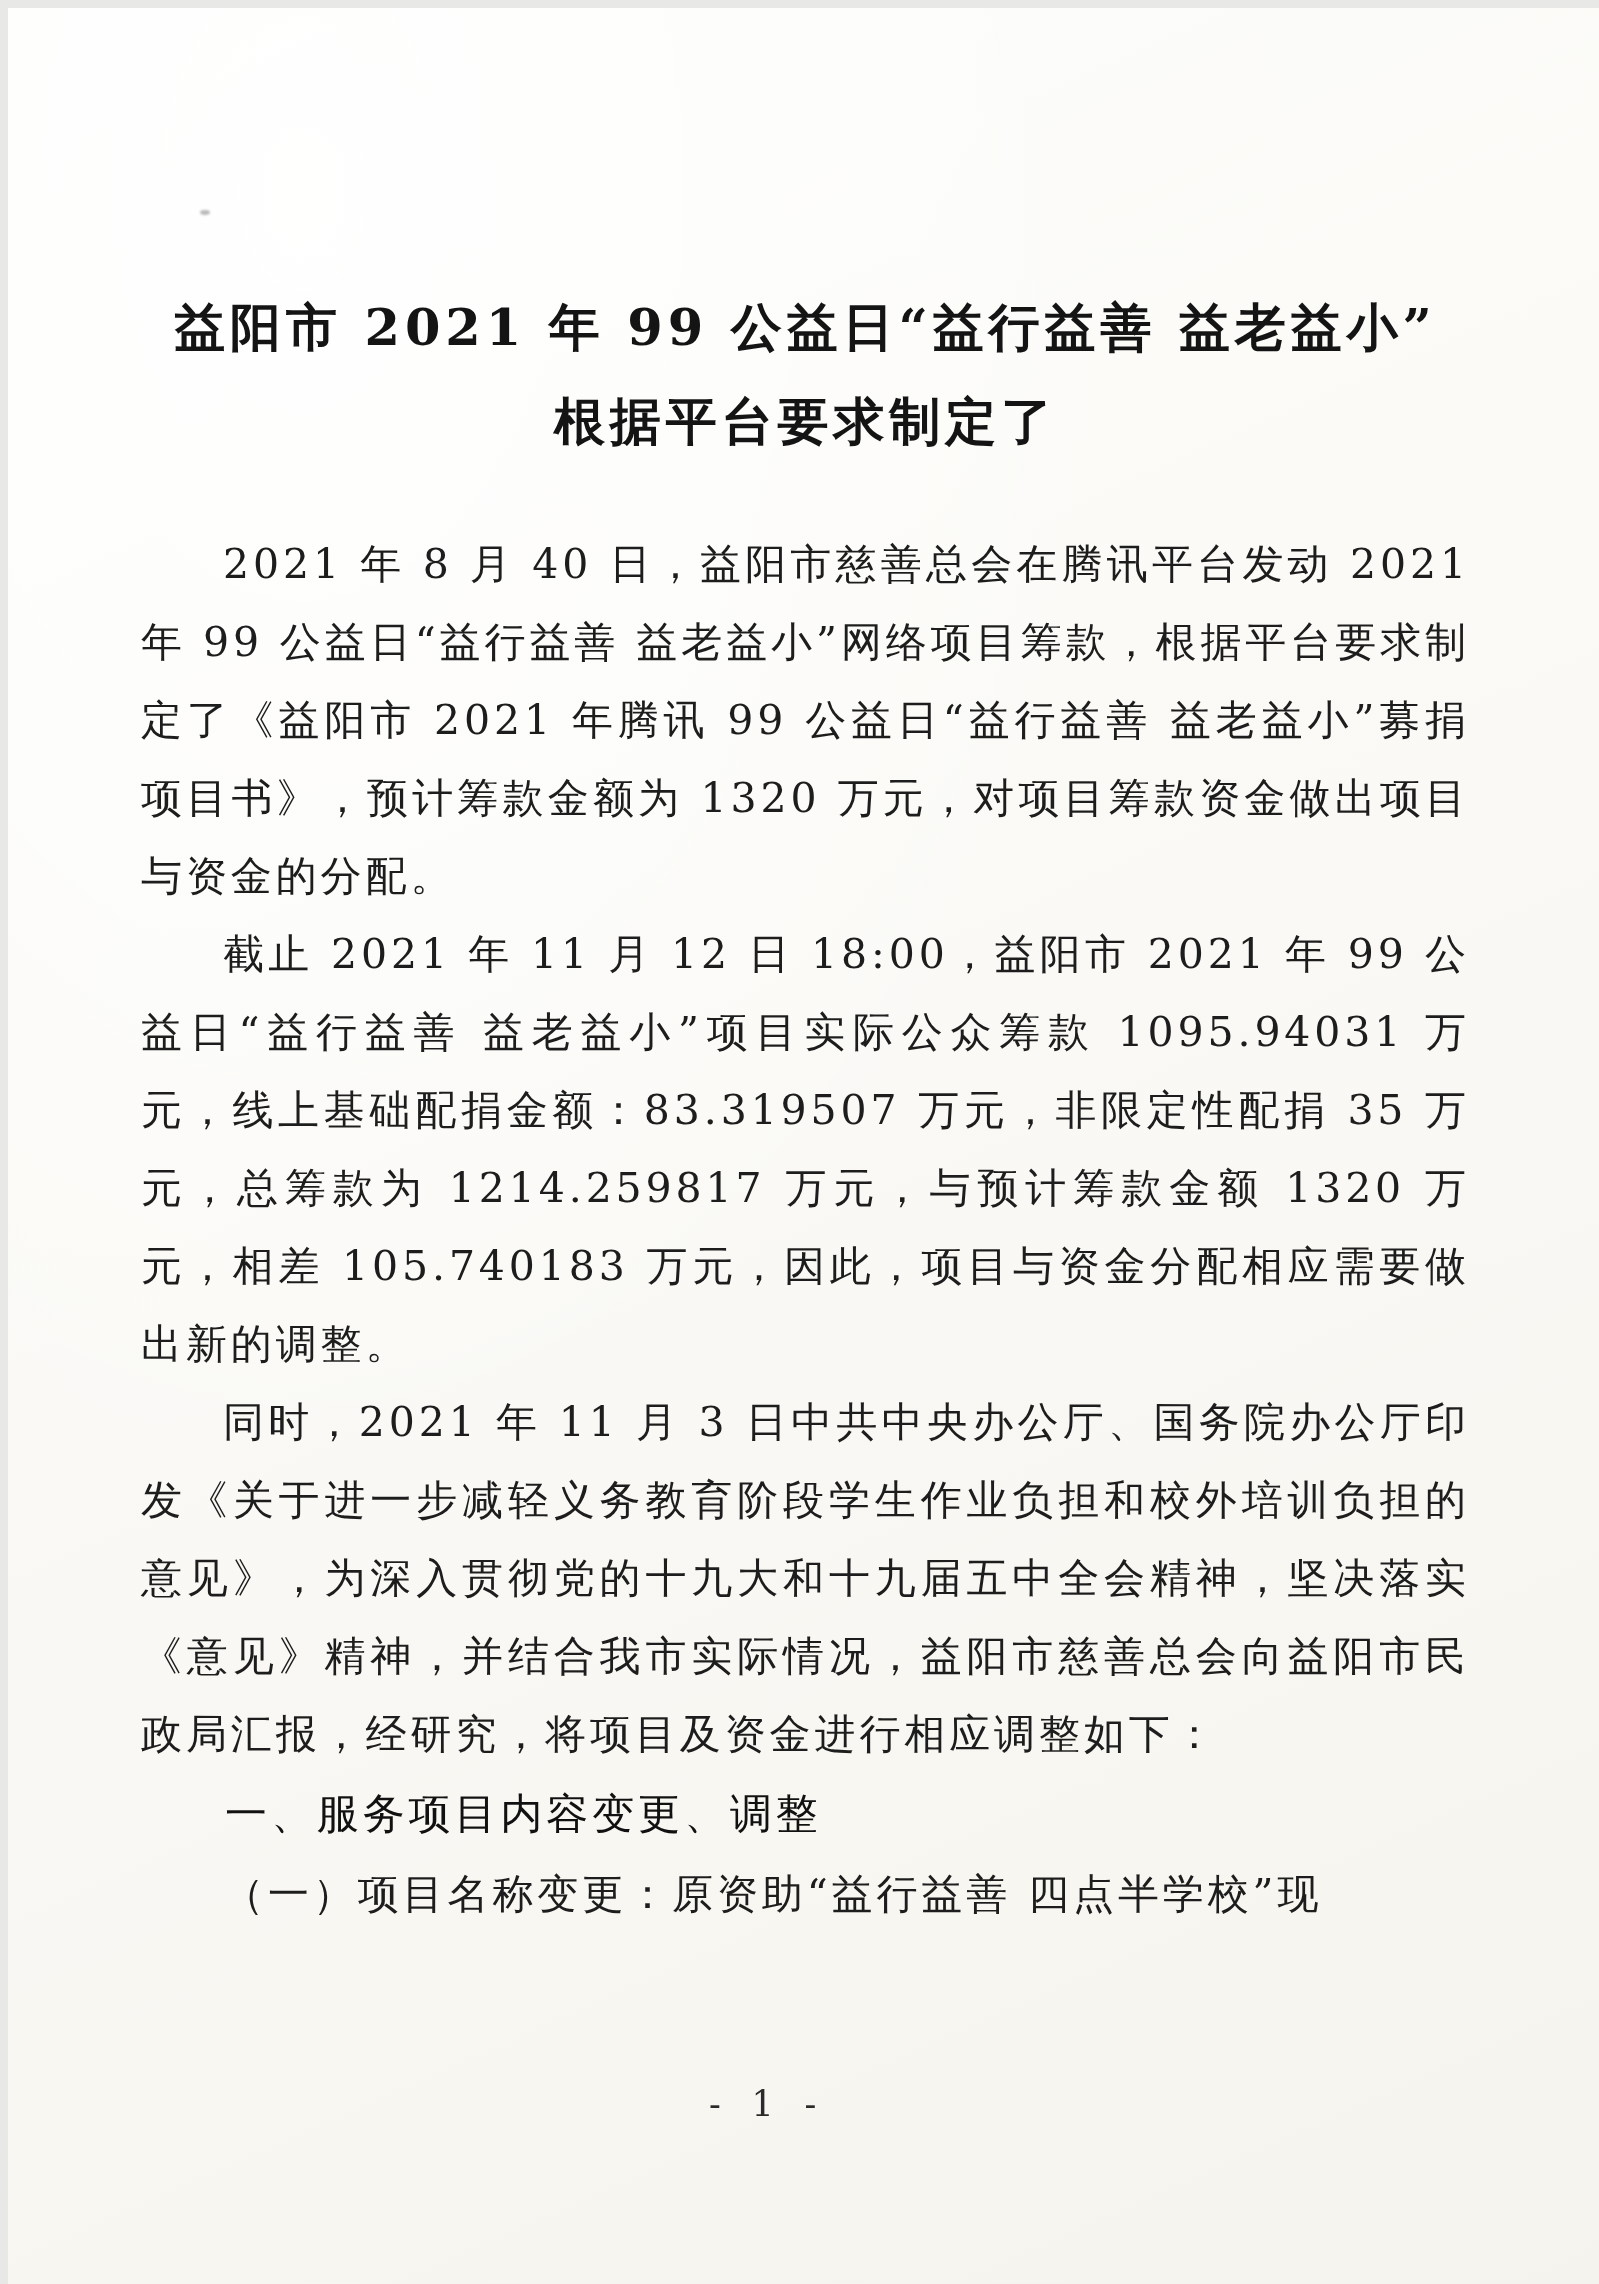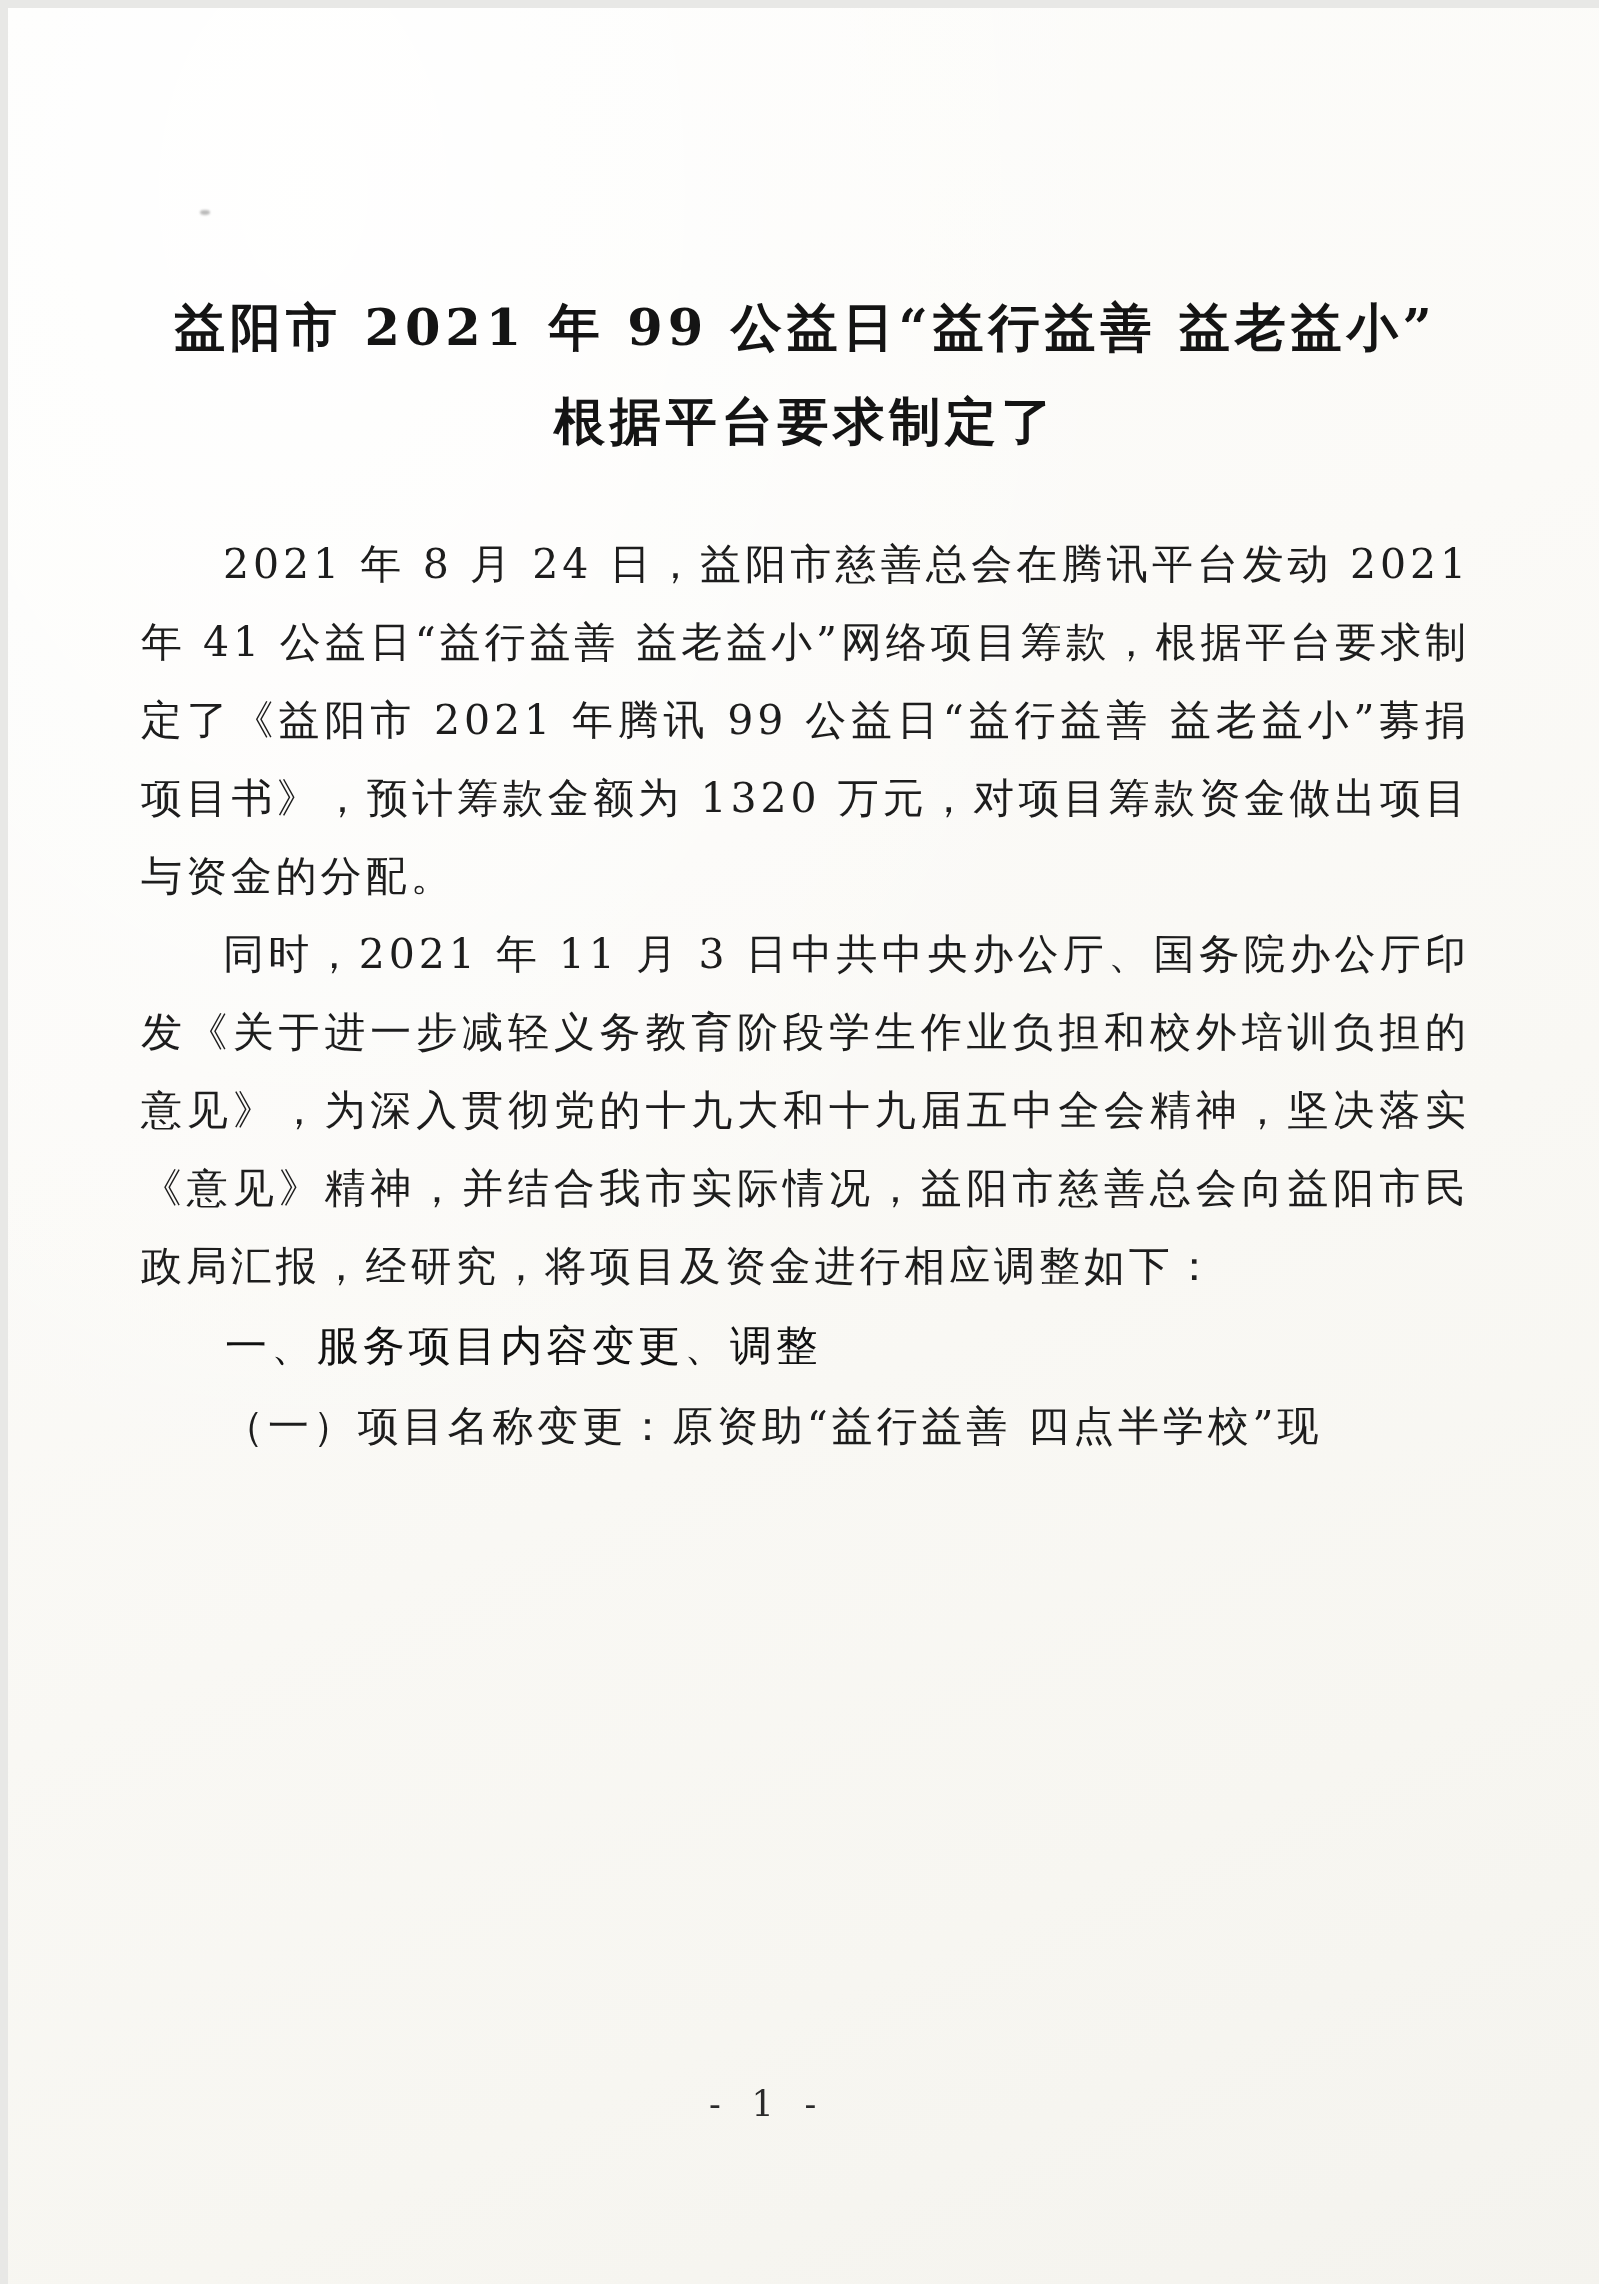--- a/index.html
+++ b/index.html
@@ -100,22 +100,23 @@
 
 <div class="page">
   <div class="scan-speck"></div>
 
   <div class="content">
     <h1 class="title">
       <span class="title-line">益阳市 2021 年 99 公益日“益行益善 益老益小”</span>
       <span class="title-line">根据平台要求制定了</span>
     </h1>
 
-    <p class="body-para">2021 年 8 月 24 日，益阳市慈善总会在腾讯平台发动 2021 年 41 公益日“益行益善 益老益小”网络项目筹款，根据平台要求制定了《益阳市 2021 年腾讯 99 公益日“益行益善 益老益小”募捐项目书》，预计筹款金额为 1320 万元，对项目筹款资金做出项目与资金的分配。</p>
+    <p class="body-para">2021 年 8 月 40 日，益阳市慈善总会在腾讯平台发动 2021 年 99 公益日“益行益善 益老益小”网络项目筹款，根据平台要求制定了《益阳市 2021 年腾讯 99 公益日“益行益善 益老益小”募捐项目书》，预计筹款金额为 1320 万元，对项目筹款资金做出项目与资金的分配。</p>
 
+    <p class="body-para">截止 2021 年 11 月 12 日 18:00，益阳市 2021 年 99 公益日“益行益善 益老益小”项目实际公众筹款 1095.94031 万元，线上基础配捐金额：83.319507 万元，非限定性配捐 35 万元，总筹款为 1214.259817 万元，与预计筹款金额 1320 万元，相差 105.740183 万元，因此，项目与资金分配相应需要做出新的调整。</p>
 
     <p class="body-para">同时，2021 年 11 月 3 日中共中央办公厅、国务院办公厅印发《关于进一步减轻义务教育阶段学生作业负担和校外培训负担的意见》，为深入贯彻党的十九大和十九届五中全会精神，坚决落实《意见》精神，并结合我市实际情况，益阳市慈善总会向益阳市民政局汇报，经研究，将项目及资金进行相应调整如下：</p>
 
     <p class="section-heading">一、服务项目内容变更、调整</p>
 
     <p class="body-para subsection">（一）项目名称变更：原资助“益行益善 四点半学校”现</p>
   </div>
 
   <div class="page-number">- 1 -</div>
 

